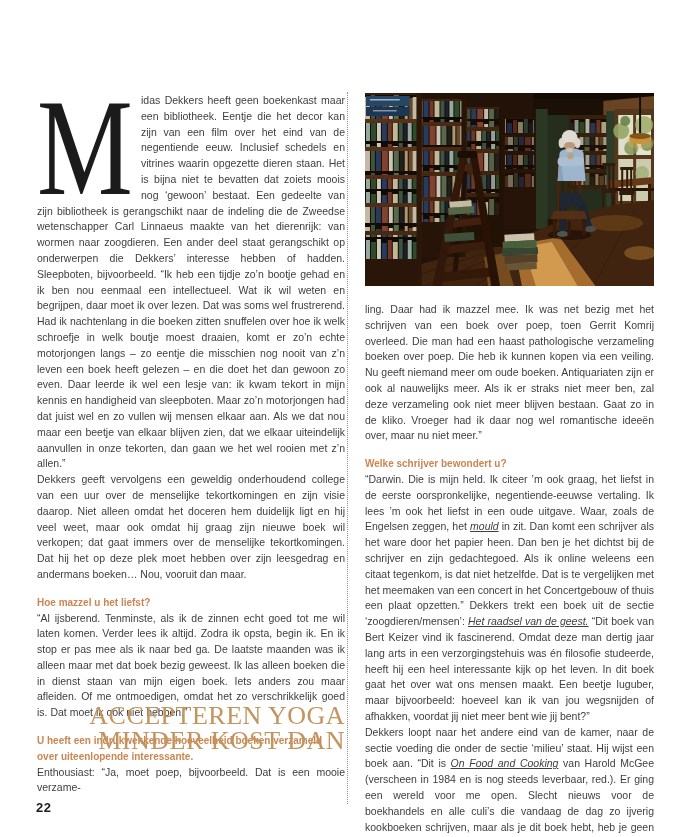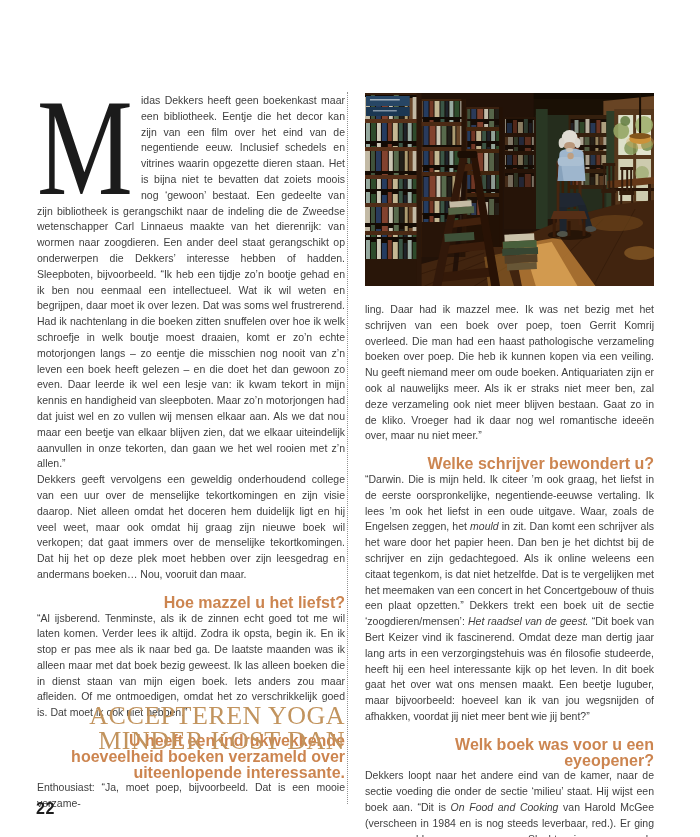--- a/index.html
+++ b/index.html
@@ -5,29 +5,29 @@
   html,body{margin:0;padding:0;background:#ffffff;}
   .page{position:relative;width:700px;height:837px;background:#ffffff;overflow:hidden;
         font-family:"Liberation Sans","DejaVu Sans",sans-serif;color:#3e3e3e;}
   .col{position:absolute;top:93px;font-size:10.5px;line-height:15.8px;text-align:justify;}
   .col-left{left:37px;width:308px;}
   .col-right{left:365px;width:289px;}
   .col p{margin:0;}
   .dropcap{float:left;width:98px;font-family:"Liberation Serif","DejaVu Serif",serif;
            font-weight:400;font-size:138px;line-height:.68;color:#1b1b1b;
            transform:scaleX(.78);transform-origin:0 50%;margin:8px 6px 0 0;}
-  .hd{margin:12px 0 0 0;font-size:16px;line-height:15.8px;font-weight:700;color:#cc8550;text-align:right;}
+  .hd{margin:12px 0 0 0;font-size:10px;line-height:15.8px;font-weight:700;color:#cc8550;text-align:left;}
   .divider{position:absolute;left:347px;top:92px;height:712px;width:0;border-left:1px dotted #8f8f8f;}
   .photo{width:289px;height:193px;margin:0 0 16px 0;overflow:hidden;background:#241309;}
   .photo svg{display:block;width:100%;height:100%;}
   .pullquote{position:absolute;left:37px;top:703px;width:308px;text-align:right;
              font-family:"Liberation Serif","DejaVu Serif",serif;font-size:26px;line-height:25px;
              letter-spacing:.5px;color:#c2945e;}
-  .pagenum{position:absolute;left:36px;top:800px;font-size:16px;font-weight:700;color:#1d1d1d;letter-spacing:.5px;}
-  .em{font-style:italic;}
+  .pagenum{position:absolute;left:36px;top:800px;font-size:13px;font-weight:700;color:#1d1d1d;letter-spacing:.5px;}
+  .em{font-style:italic;text-decoration:underline;}
 </style>
 </head>
 <body>
 
 <div class="page">
 
   <div class="divider"></div>
 
   <section class="col col-left">
     <p><span class="dropcap">M</span><span>idas Dekkers heeft geen boekenkast maar een bibliotheek. Eentje die het decor kan zijn van een film over het eind van de negentiende eeuw. Inclusief schedels en vitrines waarin opgezette dieren staan. Het is bijna niet te bevatten dat zoiets moois nog ‘gewoon’ bestaat. Een gedeelte van zijn bibliotheek is gerangschikt naar de indeling die de Zweedse wetenschapper Carl Linnaeus maakte van het dierenrijk: van wormen naar zoogdieren. Een ander deel staat gerangschikt op onderwerpen die Dekkers’ interesse hebben of hadden. Sleepboten, bijvoorbeeld. “Ik heb een tijdje zo’n bootje gehad en ik ben nou eenmaal een intellectueel. Wat ik wil weten en begrijpen, daar moet ik over lezen. Dat was soms wel frustrerend. Had ik nachtenlang in die boeken zitten snuffelen over hoe ik welk schroefje in welk boutje moest draaien, komt er zo’n echte motorjongen langs – zo eentje die misschien nog nooit van z’n leven een boek heeft gelezen – en die doet het dan gewoon zo even. Daar leerde ik wel een lesje van: ik kwam tekort in mijn kennis en handigheid van sleepboten. Maar zo’n motorjongen had dat juist wel en zo vullen wij mensen elkaar aan. Als we dat nou maar een beetje van elkaar blijven zien, dat we elkaar uiteindelijk aanvullen in onze tekorten, dan gaan we het wel rooien met z’n allen.”</span></p>
@@ -258,17 +258,16 @@
           <rect x="142" y="170" width="30" height="7" fill="#6d5b39"></rect>
         </g>
 
         <rect x="0" y="0" width="291" height="193" fill="#000000" opacity=".05"></rect>
       </svg>
     </figure>
 
     <p>ling. Daar had ik mazzel mee. Ik was net bezig met het schrijven van een boek over poep, toen Gerrit Komrij overleed. Die man had een haast pathologische verzameling boeken over poep. Die heb ik kunnen kopen via een veiling. Nu geeft niemand meer om oude boeken. Antiquariaten zijn er ook al nauwelijks meer. Als ik er straks niet meer ben, zal deze verzameling ook niet meer blijven bestaan. Gaat zo in de kliko. Vroeger had ik daar nog wel romantische ideeën over, maar nu niet meer.”</p>
     <h3 class="hd">Welke schrijver bewondert u?</h3>
     <p><span>“Darwin. Die is mijn held. Ik citeer ’m ook graag, het liefst in de eerste oorspronkelijke, negentiende-eeuwse vertaling. Ik lees ’m ook het liefst in een oude uitgave. Waar, zoals de Engelsen zeggen, het </span><span class="em">mould</span><span> in zit. Dan komt een schrijver als het ware door het papier heen. Dan ben je het dichtst bij de schrijver en zijn gedachtegoed. Als ik online weleens een citaat tegenkom, is dat niet hetzelfde. Dat is te vergelijken met het meemaken van een concert in het Concertgebouw of thuis een plaat opzetten.” Dekkers trekt een boek uit de sectie ‘zoogdieren/mensen’: </span><span class="em">Het raadsel van de geest.</span><span> “Dit boek van Bert Keizer vind ik fascinerend. Omdat deze man dertig jaar lang arts in een verzorgingstehuis was én filosofie studeerde, heeft hij een heel interessante kijk op het leven. In dit boek gaat het over wat ons mensen maakt. Een beetje luguber, maar bijvoorbeeld: hoeveel kan ik van jou wegsnijden of afhakken, voordat jij niet meer bent wie jij bent?”</span></p>
-    <h3 class="hd">Welk boek was voor u een eyeopener?</h3>
     <p><span>Dekkers loopt naar het andere eind van de kamer, naar de sectie voeding die onder de sectie ‘milieu’ staat. Hij wijst een boek aan. “Dit is </span><span class="em">On Food and Cooking</span><span> van Harold McGee (verscheen in 1984 en is nog steeds leverbaar, red.). Er ging een wereld voor me open. Slecht nieuws voor de boekhandels en alle culi’s die vandaag de dag zo ijverig kookboeken schrijven, maar als je dit boek hebt, heb je geen kookboek meer nodig. Wat is het gevolg als je dit ene ingrediënt met het ande-</span></p>
   </section>
 
 </div>
 
 </body></html>

